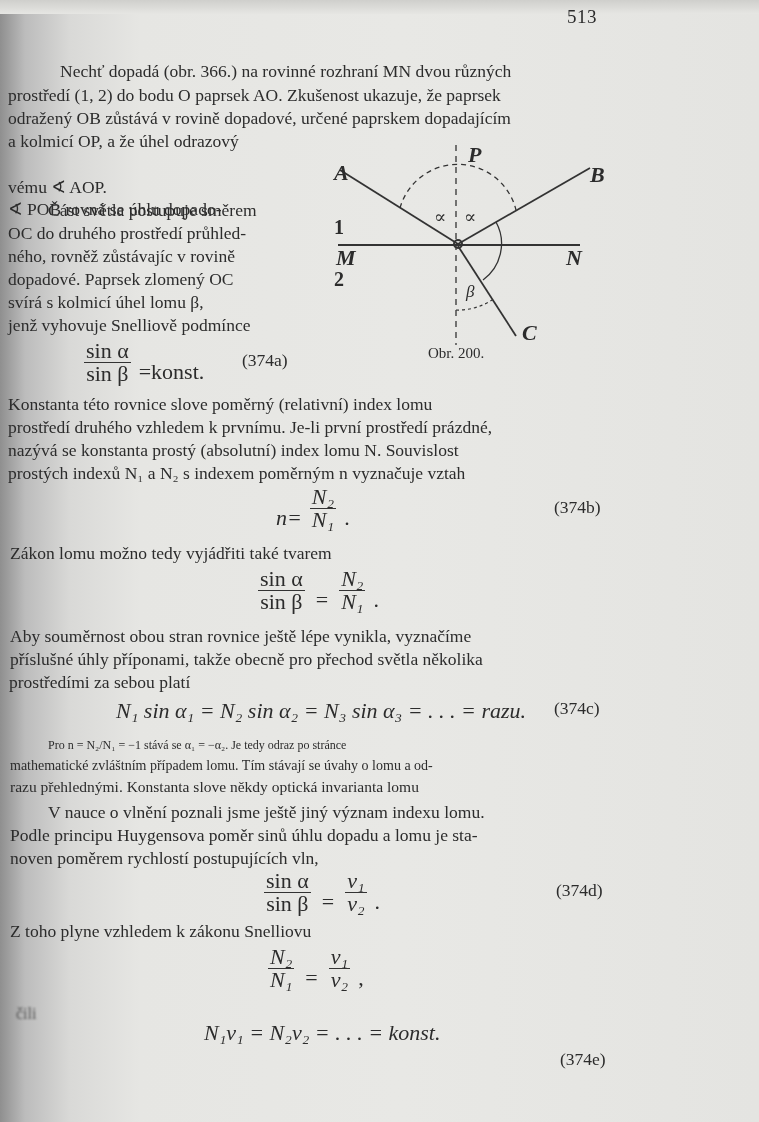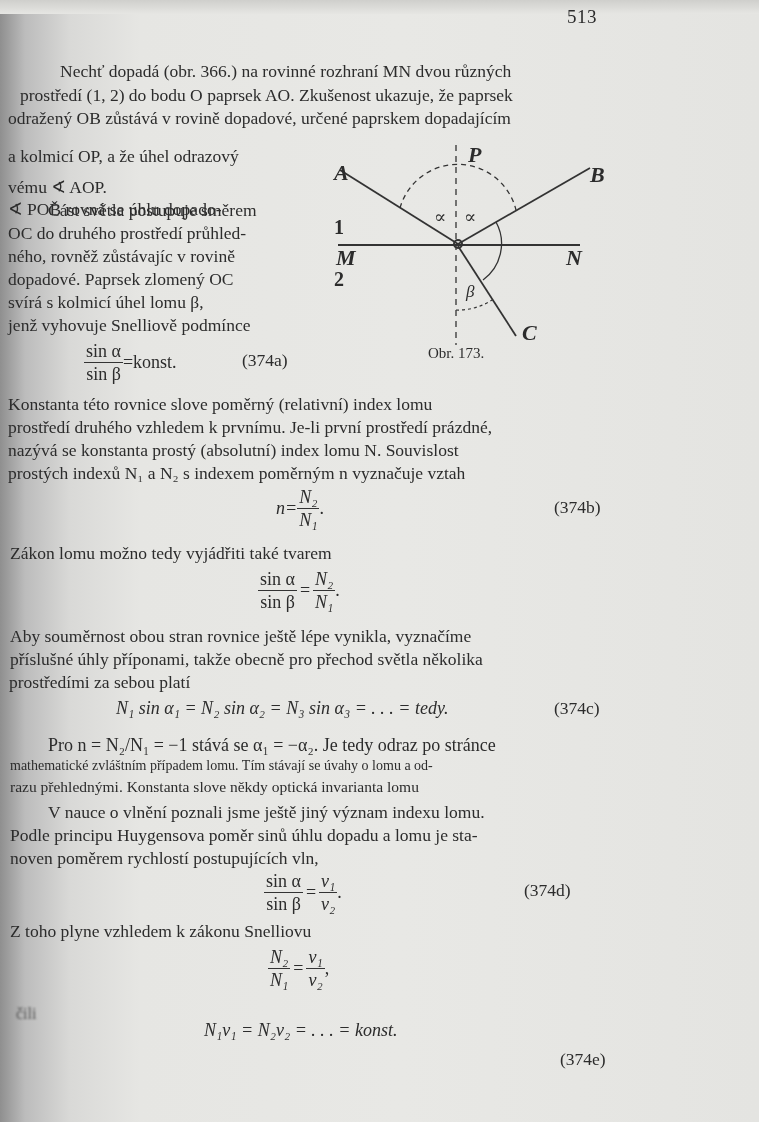--- a/index.html
+++ b/index.html
@@ -9,36 +9,36 @@
     font-family: "Liberation Serif", "DejaVu Serif", serif;
     color:#2c2c2c;
   }
   .top-shade { position:absolute; left:0; top:0; width:759px; height:14px; background:linear-gradient(#cfcfcc,#e6e6e3); }
   .page-num { position:absolute; left:567px; top:6px; font-size:19px; letter-spacing:0.5px; }
   .line { position:absolute; font-size:17.5px; white-space:nowrap; line-height:22px; }
   i, .it { font-style:italic; }
   .frac { display:inline-block; vertical-align:middle; text-align:center; }
   .frac > span { display:block; padding:0 2px; line-height:22px; }
   .frac > span.num { border-bottom:1.3px solid #333; }
-  .eq { position:absolute; font-size:18px; white-space:nowrap; display:flex; align-items:center; }
+  .eq { position:absolute; font-size:22px; white-space:nowrap; display:flex; align-items:flex-end;gap:8px; }
   .eq-tag { position:absolute; font-size:17.5px; white-space:nowrap; }
   .fig { position:absolute; left:318px; top:140px; }
   .caption { position:absolute; left:428px; top:345px; font-size:15px; }
   .marg { position:absolute; left:16px; top:1005px; font-size:16px; filter:blur(1.2px); color:#555; }
 </style>
 </head>
 <body>
 
 <div class="top-shade"></div>
 <div class="page-num">513</div>
 
 <div class="line" style="left:60px;top:60px;">Nechť dopadá (obr. 366.) na rovinné rozhraní MN dvou různých</div>
-<div class="line" style="left:8px;top:84px;margin-left:12px;">prostředí (1, 2) do bodu O paprsek AO. Zkušenost ukazuje, že paprsek</div>
+<div class="line" style="left:8px;top:84px;">prostředí (1, 2) do bodu O paprsek AO. Zkušenost ukazuje, že paprsek</div>
 <div class="line" style="left:8px;top:107px;">odražený OB zůstává v rovině dopadové, určené paprskem dopadajícím</div>
-<div class="line" style="left:8px;top:130px;margin-top:15px;">a kolmicí OP, a že úhel odrazový</div>
+<div class="line" style="left:8px;top:130px;">a kolmicí OP, a že úhel odrazový</div>
 <div class="line" style="left:8px;top:153px;margin-top:45px;">∢ POB rovná se úhlu dopado-</div>
 <div class="line" style="left:8px;top:176px;">vému ∢ AOP.</div>
 
 <div class="line" style="left:48px;top:199px;">Část světla postupuje směrem</div>
 <div class="line" style="left:8px;top:222px;">OC do druhého prostředí průhled-</div>
 <div class="line" style="left:8px;top:245px;">ného, rovněž zůstávajíc v rovině</div>
 <div class="line" style="left:8px;top:268px;">dopadové. Paprsek zlomený OC</div>
 <div class="line" style="left:8px;top:291px;">svírá s kolmicí úhel lomu β,</div>
 <div class="line" style="left:8px;top:314px;">jenž vyhovuje Snelliově podmínce</div>
 
@@ -76,21 +76,21 @@
   <span style="position:absolute;left:272px;top:22px;font-size:22px;font-style:italic;font-weight:bold;">B</span>
   <span style="position:absolute;left:16px;top:76px;font-size:20px;font-weight:bold;">1</span>
   <span style="position:absolute;left:18px;top:105px;font-size:22px;font-style:italic;font-weight:bold;">M</span>
   <span style="position:absolute;left:248px;top:105px;font-size:22px;font-style:italic;font-weight:bold;">N</span>
   <span style="position:absolute;left:16px;top:128px;font-size:20px;font-weight:bold;">2</span>
   <span style="position:absolute;left:116px;top:66px;font-size:18px;">∝</span>
   <span style="position:absolute;left:146px;top:66px;font-size:18px;">∝</span>
   <span style="position:absolute;left:148px;top:142px;font-size:17px;font-style:italic;">β</span>
   <span style="position:absolute;left:204px;top:180px;font-size:22px;font-style:italic;font-weight:bold;">C</span>
 </div>
-<div class="caption">Obr. 173.</div>
+<div class="caption">Obr. 200.</div>
 
 <div class="line" style="left:8px;top:393px;">Konstanta této rovnice slove poměrný (relativní) index lomu</div>
 <div class="line" style="left:8px;top:416px;">prostředí druhého vzhledem k prvnímu. Je-li první prostředí prázdné,</div>
 <div class="line" style="left:8px;top:439px;">nazývá se konstanta prostý (absolutní) index lomu N. Souvislost</div>
 <div class="line" style="left:8px;top:462px;">prostých indexů N₁ a N₂ s indexem poměrným n vyznačuje vztah</div>
 
 <div class="eq" style="left:276px;top:486px;">
   <span class="it">n=</span>
   <span class="frac it">
     <span class="num">N₂</span>
@@ -112,44 +112,44 @@
     <span class="num">N₂</span>
     <span class="den">N₁</span>
   </span>
   <span>.</span>
 </div>
 
 <div class="line" style="left:10px;top:625px;">Aby souměrnost obou stran rovnice ještě lépe vynikla, vyznačíme</div>
 <div class="line" style="left:10px;top:648px;">příslušné úhly příponami, takže obecně pro přechod světla několika</div>
 <div class="line" style="left:9px;top:671px;">prostředími za sebou platí</div>
 
-<div class="eq it" style="left:116px;top:698px;">N₁ sin α₁ = N₂ sin α₂ = N₃ sin α₃ = . . . = tedy.</div>
+<div class="eq it" style="left:116px;top:698px;">N₁ sin α₁ = N₂ sin α₂ = N₃ sin α₃ = . . . = razu.</div>
 <div class="eq-tag" style="left:554px;top:698px;">(374c)</div>
 
-<div class="line" style="left:48px;top:734px;font-size:18px;">Pro n = N₂/N₁ = −1 stává se α₁ = −α₂. Je tedy odraz po stránce</div>
+<div class="line" style="left:48px;top:734px;font-size:12px;">Pro n = N₂/N₁ = −1 stává se α₁ = −α₂. Je tedy odraz po stránce</div>
 <div class="line" style="left:10px;top:755px;font-size:14px;">mathematické zvláštním případem lomu. Tím stávají se úvahy o lomu a od-</div>
 <div class="line" style="left:10px;top:776px;font-size:15.5px;">razu přehlednými. Konstanta slove někdy optická invarianta lomu</div>
 
 <div class="line" style="left:48px;top:801px;">V nauce o vlnění poznali jsme ještě jiný význam indexu lomu.</div>
 <div class="line" style="left:10px;top:824px;">Podle principu Huygensova poměr sinů úhlu dopadu a lomu je sta-</div>
 <div class="line" style="left:10px;top:847px;">noven poměrem rychlostí postupujících vln,</div>
 
 <div class="eq" style="left:264px;top:870px;">
   <span class="frac">
     <span class="num">sin α</span>
     <span class="den">sin β</span>
   </span>
   <span style="padding:0 3px;">=</span>
   <span class="frac it">
     <span class="num">v₁</span>
     <span class="den">v₂</span>
   </span>
   <span>.</span>
 </div>
-<div class="eq-tag" style="left:524px;top:880px;">(374d)</div>
+<div class="eq-tag" style="left:556px;top:880px;">(374d)</div>
 
 <div class="line" style="left:10px;top:920px;">Z toho plyne vzhledem k zákonu Snelliovu</div>
 
 <div class="eq" style="left:268px;top:946px;">
   <span class="frac it">
     <span class="num">N₂</span>
     <span class="den">N₁</span>
   </span>
   <span style="padding:0 3px;">=</span>
   <span class="frac it">

